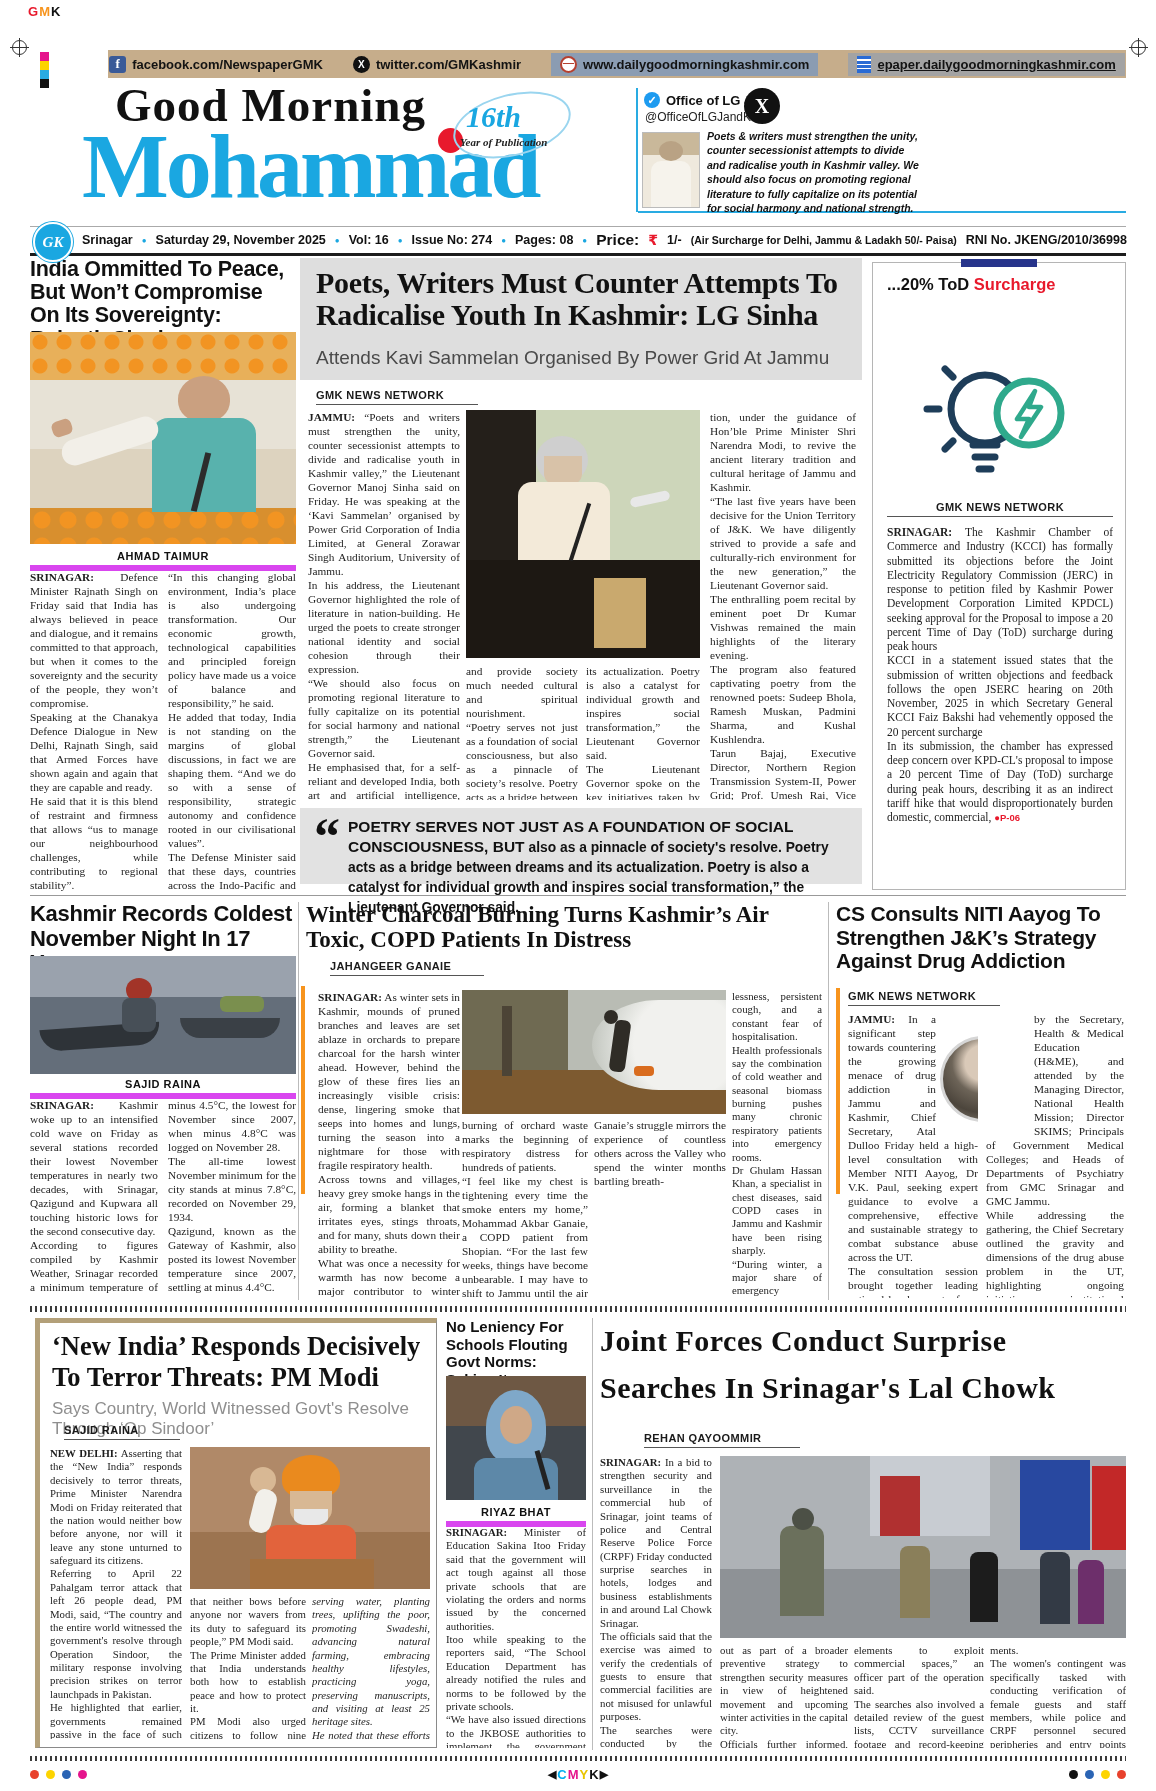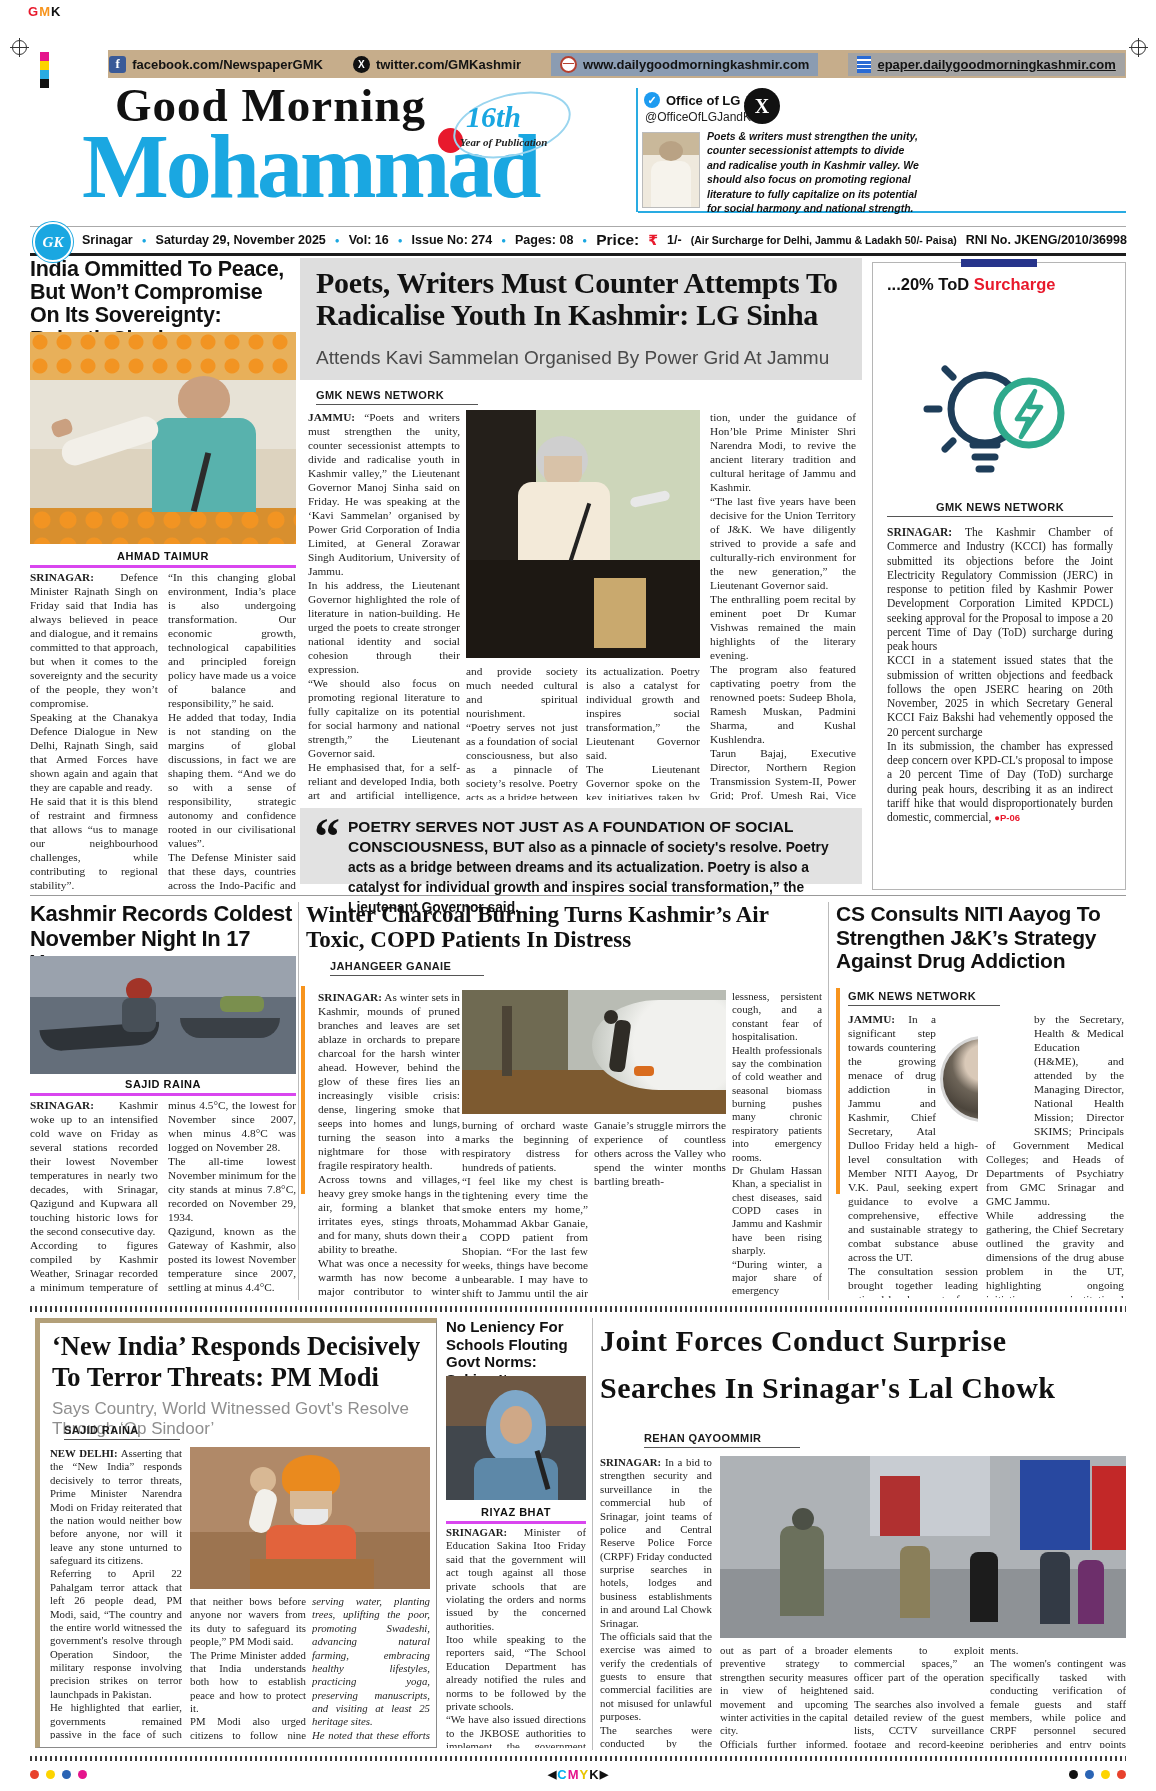--- a/index.html
+++ b/index.html
@@ -7,21 +7,21 @@
         font-family:"Liberation Serif",serif;color:#111;overflow:hidden;}
   .abs{position:absolute;}
   .sans{font-family:"Liberation Sans",sans-serif;}
   .flow{white-space:pre-line;}
   .body-txt{font-size:11.3px;line-height:1.24;text-align:justify;color:#1d1d1d;overflow:hidden;}
   .body-txt .dl{font-weight:bold;}
   .jump{color:#e8192c;font-weight:bold;font-size:9.5px;font-family:"Liberation Sans",sans-serif;white-space:nowrap;}
   .byline{font-family:"Liberation Sans",sans-serif;font-weight:bold;font-size:11px;letter-spacing:.4px;
           border-bottom:1px solid #555;padding-bottom:3px;color:#1a1a1a;}
   .credit{font-family:"Liberation Sans",sans-serif;font-weight:bold;font-size:11px;text-align:center;
-          border-bottom:3px solid #d946ef;padding:4px 0 3px 0;letter-spacing:.5px;}
+          border-bottom:6px solid #d946ef;padding:4px 0 3px 0;letter-spacing:.5px;}
   .cols2{column-count:2;column-gap:10px;}
   .photo{position:absolute;overflow:hidden;background:#cfcfcf;}
   .ph{position:absolute;}
 
   
   #corner-gmk{left:28px;top:4px;font:bold 13px "Liberation Sans",sans-serif;letter-spacing:1px;}
   #corner-gmk .c1{color:#e8192c}#corner-gmk .c2{color:#f7941d}#corner-gmk .c3{color:#111}
   .reg{position:absolute;width:13px;height:13px;border:1.5px solid #333;border-radius:50%;}
   .reg i{position:absolute;background:#333;}
   .reg .h{left:-3px;top:5.5px;width:19px;height:1px;}

